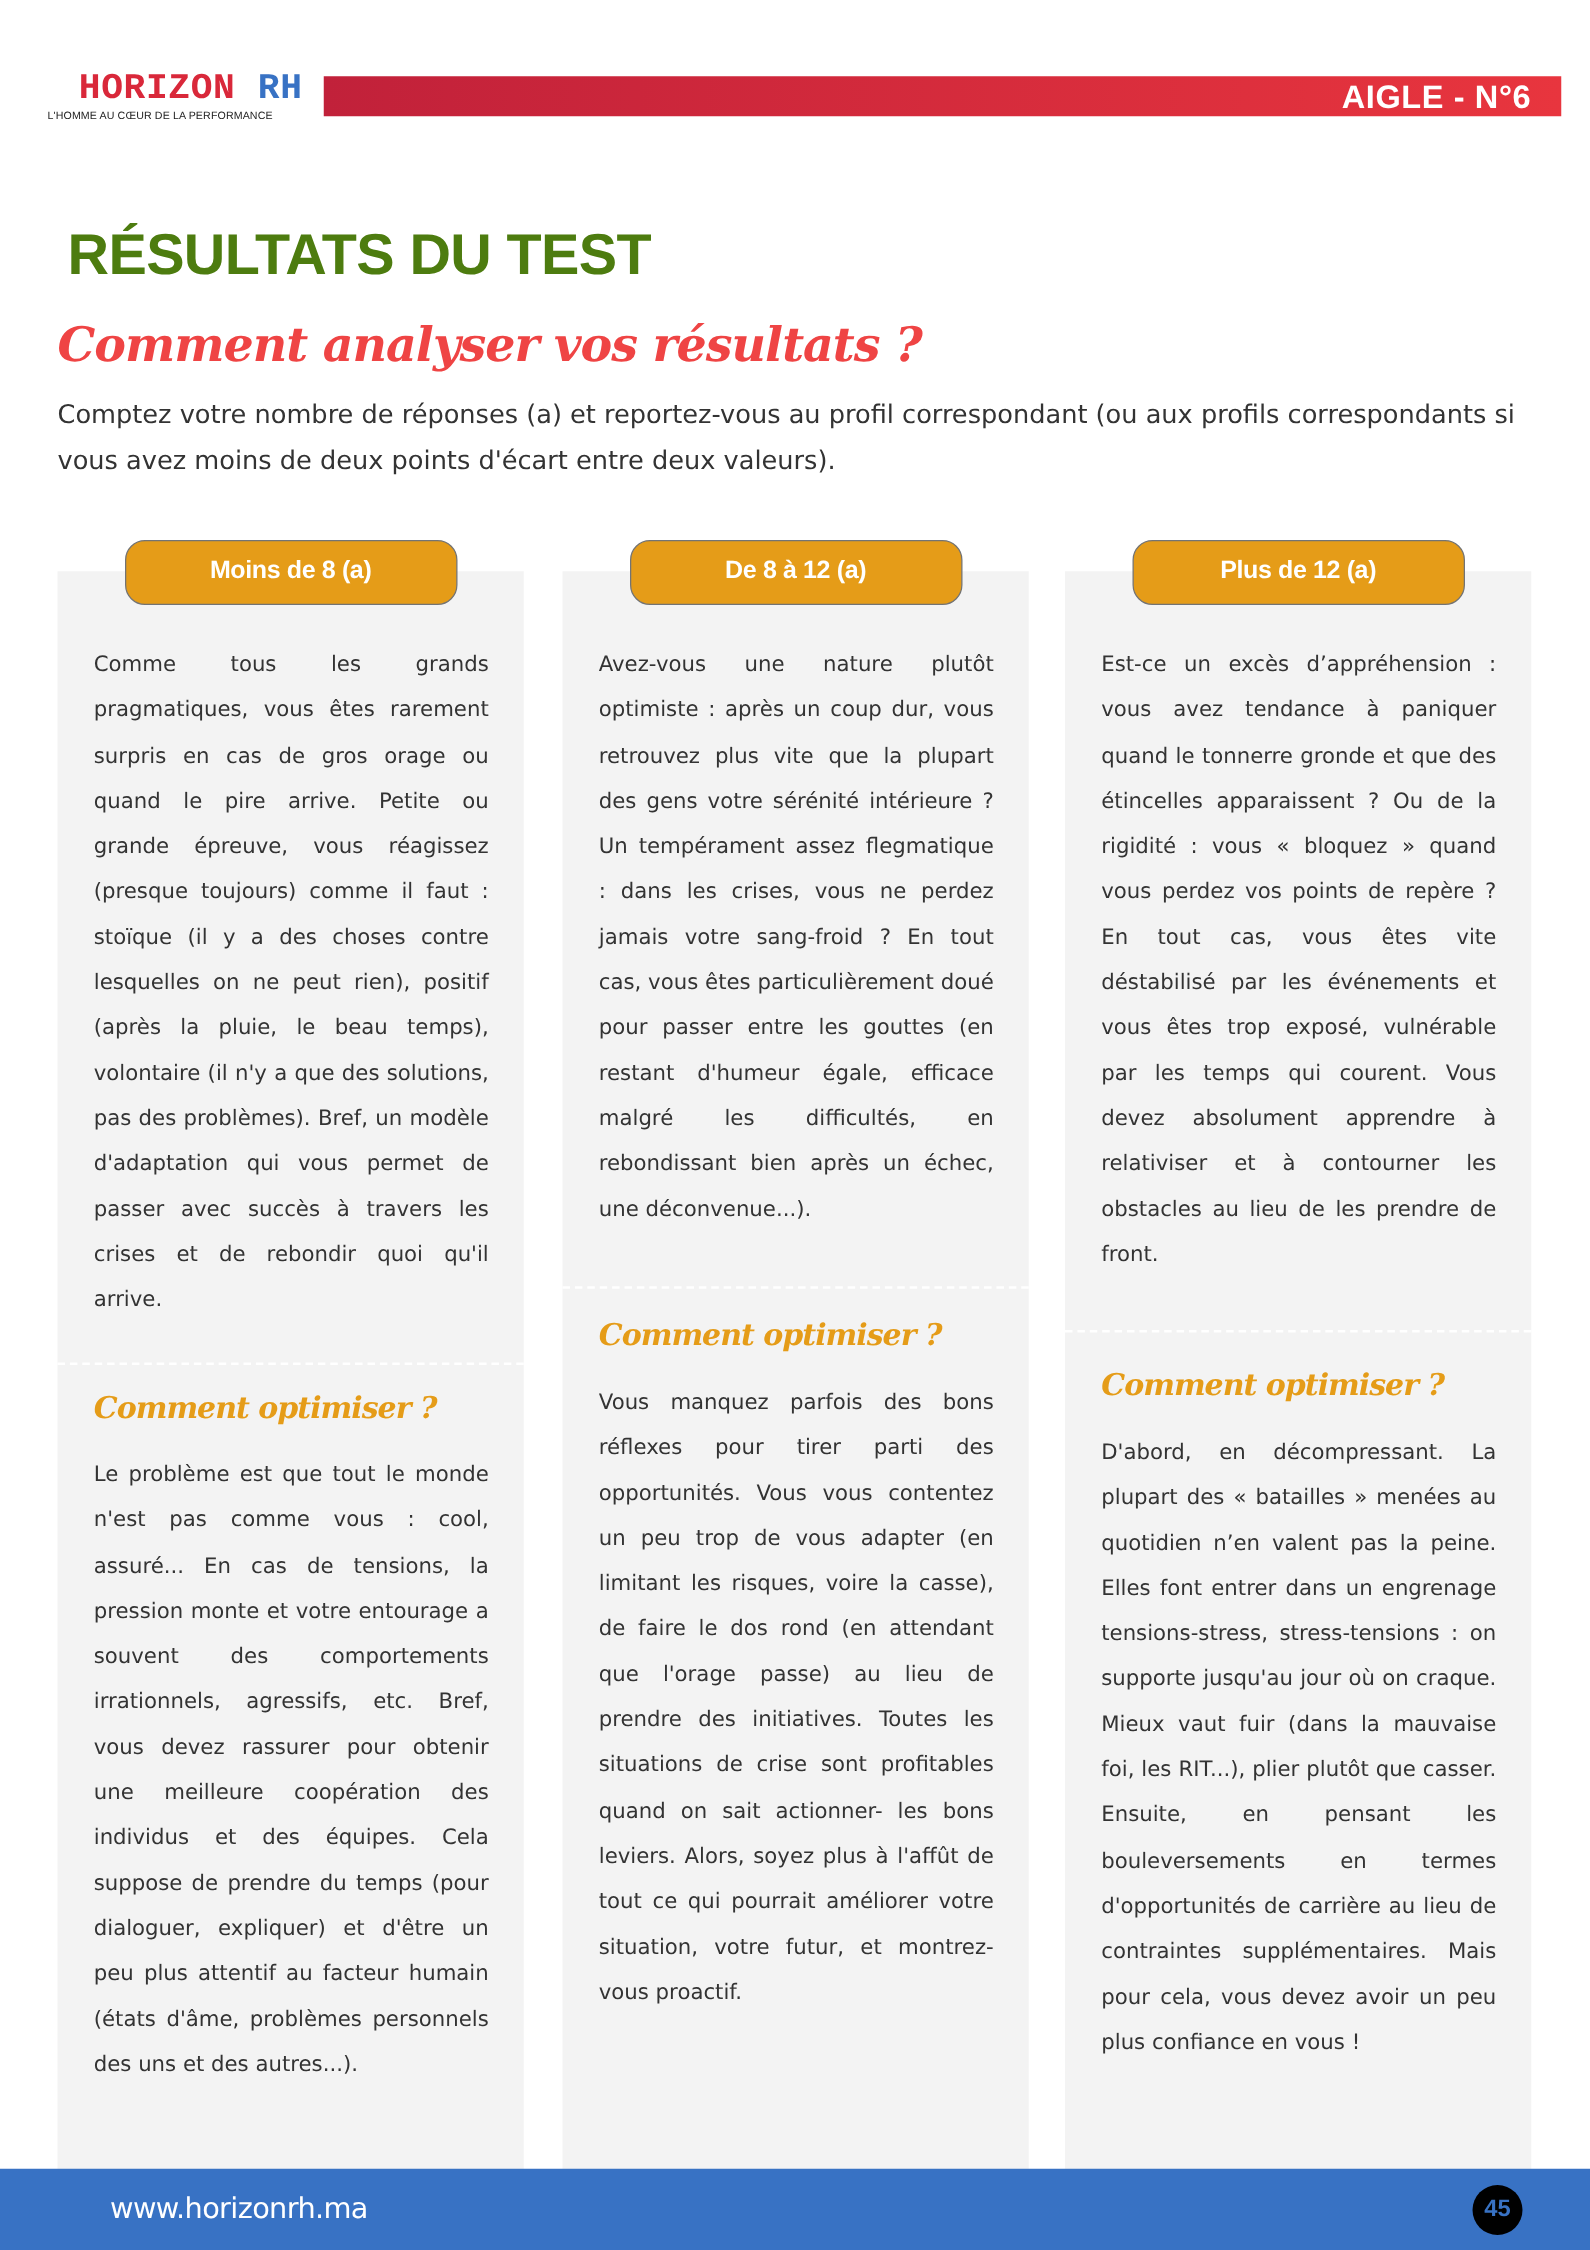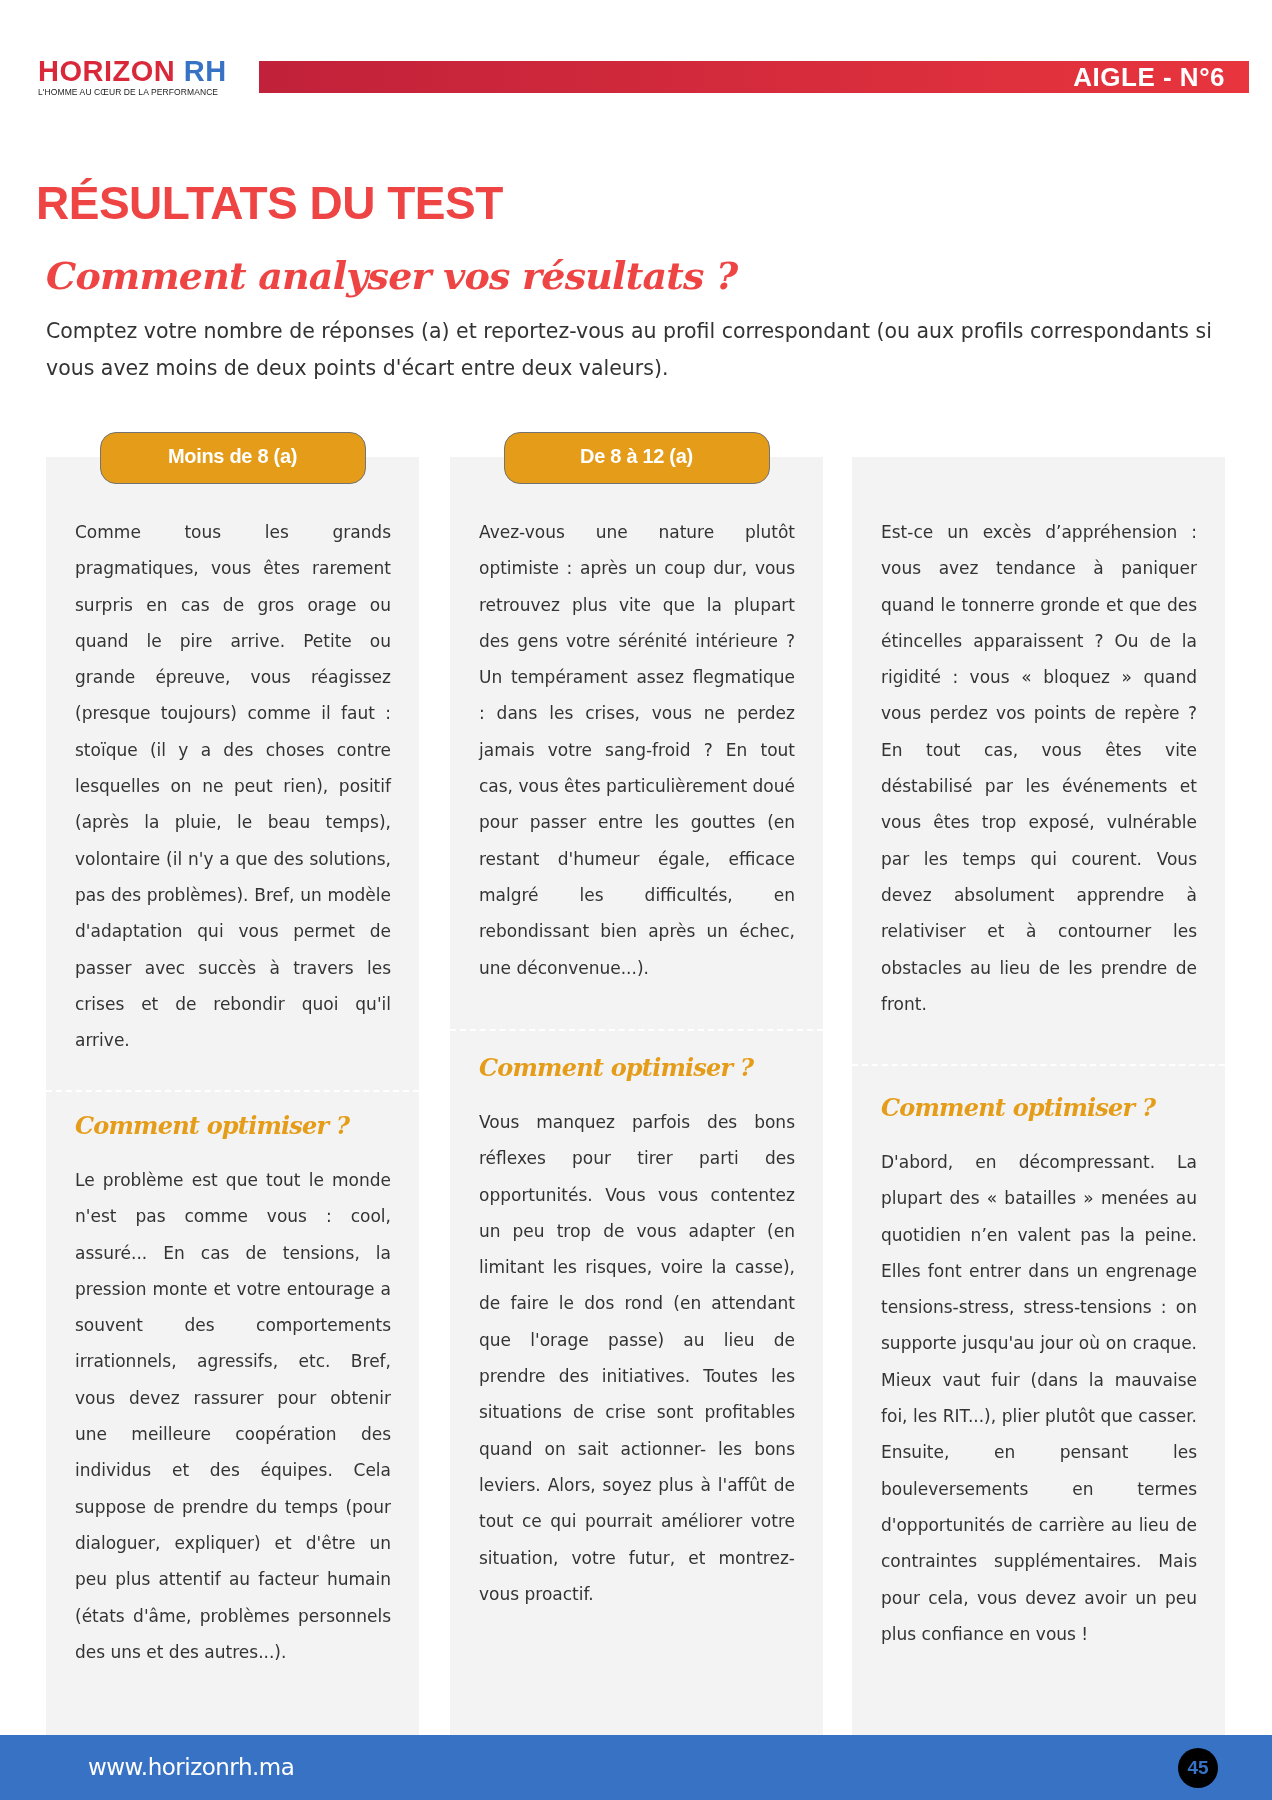--- a/index.html
+++ b/index.html
@@ -1,32 +1,32 @@
 <!DOCTYPE html>
 <html><head>
 <meta charset="utf-8">
 <style>
   * { box-sizing: border-box; margin: 0; padding: 0; }
   html, body { width: 1272px; height: 1800px; background: #ffffff; overflow: hidden; }
   body { position: relative; font-family: "DejaVu Sans", sans-serif; color: #333333; }
 
   
   .logo { position: absolute; left: 38px; top: 56px; }
-  .logo-main { font-family: Liberation Sans, sans-serif; font-size: 29px; font-weight: bold; letter-spacing: 0.5px; line-height: 30px; }
+  .logo-main { font-family: Liberation Mono, monospace; font-size: 29px; font-weight: bold; letter-spacing: 0.5px; line-height: 30px; margin-left: 25px; }
   .logo-red { color: #d9283a; }
   .logo-blue { color: #3872c4; }
   .logo-tag { font-family: Liberation Sans, sans-serif; font-size: 8.5px; color: #222; letter-spacing: 0.1px; margin-top: 1px; }
   .header-bar { position: absolute; left: 259px; top: 61px; width: 990px; height: 32px;
     background: linear-gradient(90deg, #c1213a 0%, #e8353e 100%); }
   .issue-label { position: absolute; right: 24px; top: 0; height: 32px; line-height: 32px;
     color: #ffffff; font-family: "Liberation Sans", sans-serif; font-weight: bold; font-size: 26px; letter-spacing: 0.5px; text-align: center; }
 
   
-  .page-title { position: absolute; left: 36px; top: 176px; font-family: "Liberation Sans", sans-serif;
-    font-weight: bold; font-size: 46px; color: #ef4444; letter-spacing: -0.5px; }
+  .page-title { position: absolute; left: 54px; top: 176px; font-family: "Liberation Sans", sans-serif;
+    font-weight: bold; font-size: 46px; color: #4d7c0f; letter-spacing: -0.5px; }
   .subtitle { position: absolute; left: 46px; top: 253px; font-family: "DejaVu Serif", serif;
     font-style: italic; font-weight: bold; font-size: 38px; color: #ef4444; letter-spacing: -0.8px; }
   .intro { position: absolute; left: 46px; top: 313px; width: 1180px; font-family: "DejaVu Sans", sans-serif;
     font-size: 20.5px; line-height: 37px; color: #333; }
 
   
   .col { position: absolute; top: 457px; width: 373px; height: 1280px; background: #f3f3f3; }
   .col-1 { left: 46px; }
   .col-2 { left: 450px; }
   .col-3 { left: 852px; }
@@ -76,20 +76,21 @@
 
 <section class="col col-2">
   <div class="badge">De 8 à 12 (a)</div>
   <p class="col-text" style="top:57px;">Avez-vous une nature plutôt optimiste : après un coup dur, vous retrouvez plus vite que la plupart des gens votre sérénité intérieure ? Un tempérament assez flegmatique : dans les crises, vous ne perdez jamais votre sang-froid ? En tout cas, vous êtes particulièrement doué pour passer entre les gouttes (en restant d'humeur égale, efficace malgré les difficultés, en rebondissant bien après un échec, une déconvenue...).</p>
   <div class="divider" style="top:572px;"></div>
   <h3 class="opt-title" style="top:596px;">Comment optimiser ?</h3>
   <p class="col-text" style="top:647px;">Vous manquez parfois des bons réflexes pour tirer parti des opportunités. Vous vous contentez un peu trop de vous adapter (en limitant les risques, voire la casse), de faire le dos rond (en attendant que l'orage passe) au lieu de prendre des initiatives. Toutes les situations de crise sont profitables quand on sait actionner- les bons leviers. Alors, soyez plus à l'affût de tout ce qui pourrait améliorer votre situation, votre futur, et montrez-vous proactif.</p>
 </section>
 
 <section class="col col-3">
+  <div class="badge">Plus de 12 (a)</div>
   <p class="col-text" style="top:57px;">Est-ce un excès d’appréhension : vous avez tendance à paniquer quand le tonnerre gronde et que des étincelles apparaissent ? Ou de la rigidité : vous « bloquez » quand vous perdez vos points de repère ? En tout cas, vous êtes vite déstabilisé par les événements et vous êtes trop exposé, vulnérable par les temps qui courent. Vous devez absolument apprendre à relativiser et à contourner les obstacles au lieu de les prendre de front.</p>
   <div class="divider" style="top:607px;"></div>
   <h3 class="opt-title" style="top:636px;">Comment optimiser ?</h3>
   <p class="col-text" style="top:687px;">D'abord, en décompressant. La plupart des « batailles » menées au quotidien n’en valent pas la peine. Elles font entrer dans un engrenage tensions-stress, stress-tensions : on supporte jusqu'au jour où on craque. Mieux vaut fuir (dans la mauvaise foi, les RIT...), plier plutôt que casser. Ensuite, en pensant les bouleversements en termes d'opportunités de carrière au lieu de contraintes supplémentaires. Mais pour cela, vous devez avoir un peu plus confiance en vous !</p>
 </section>
 
 <footer class="footer">
   <a class="footer-url">www.horizonrh.ma</a>
   <div class="page-num">45</div>
 </footer>

